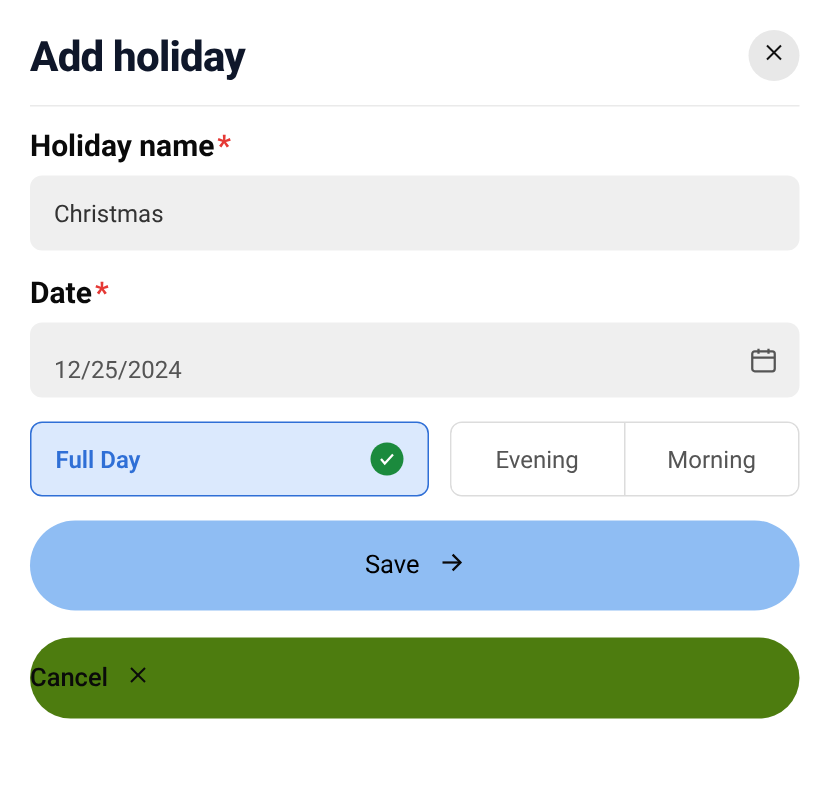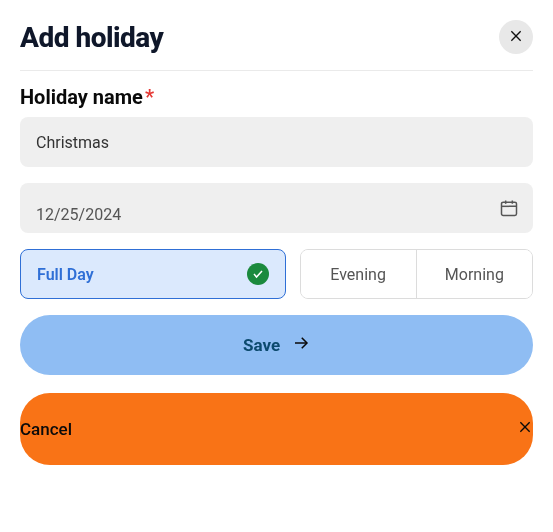--- a/index.html
+++ b/index.html
@@ -173,43 +173,43 @@
       width: 100%;
       height: 60px;
       background: #8fbdf3;
       border: none;
       border-radius: 30px;
       display: flex;
       align-items: center;
       justify-content: center;
       gap: 12px;
       font-size: 17px;
-      font-weight: 700;
-      color: #0c4a6e;
+      font-weight: 400;
+      color: #000000;
       cursor: pointer;
       margin-top: 16px;
       margin-bottom: 18px;
     }
     .save-btn svg {
       width: 18px;
       height: 18px;
       stroke: #0a0a0a;
       stroke-width: 2;
       fill: none;
     }
 
     .cancel-btn {
       width: 100%;
-      height: 72px;
-      background: #f97316;
+      height: 54px;
+      background: #4d7c0f;
       border: none;
       border-radius: 30px;
       display: flex;
       align-items: center;
-      justify-content: space-between;
+      justify-content: flex-start;
       gap: 12px;
       font-size: 17px;
       font-weight: 500;
       color: #0a0a0a;
       cursor: pointer;
     }
     .cancel-btn svg {
       width: 16px;
       height: 16px;
       stroke: #0a0a0a;
@@ -232,20 +232,23 @@
 </div>
 
 <div class="field-group">
   <label class="field-label">
     <span>Holiday name</span><span class="required">*</span>
   </label>
   <input class="text-input" type="text" value="Christmas" style="">
 </div>
 
 <div class="field-group">
+  <label class="field-label">
+    <span>Date</span><span class="required">*</span>
+  </label>
   <div class="date-wrapper">
     <input class="date-input" type="text" value="12/25/2024" style="">
     <span class="calendar-icon">
       <svg viewBox="0 0 24 24">
           <rect x="3" y="5" width="18" height="16" rx="2"></rect>
           <line x1="3" y1="10" x2="21" y2="10"></line>
           <line x1="8" y1="3" x2="8" y2="7"></line>
           <line x1="16" y1="3" x2="16" y2="7"></line>
         </svg>
     </span>

